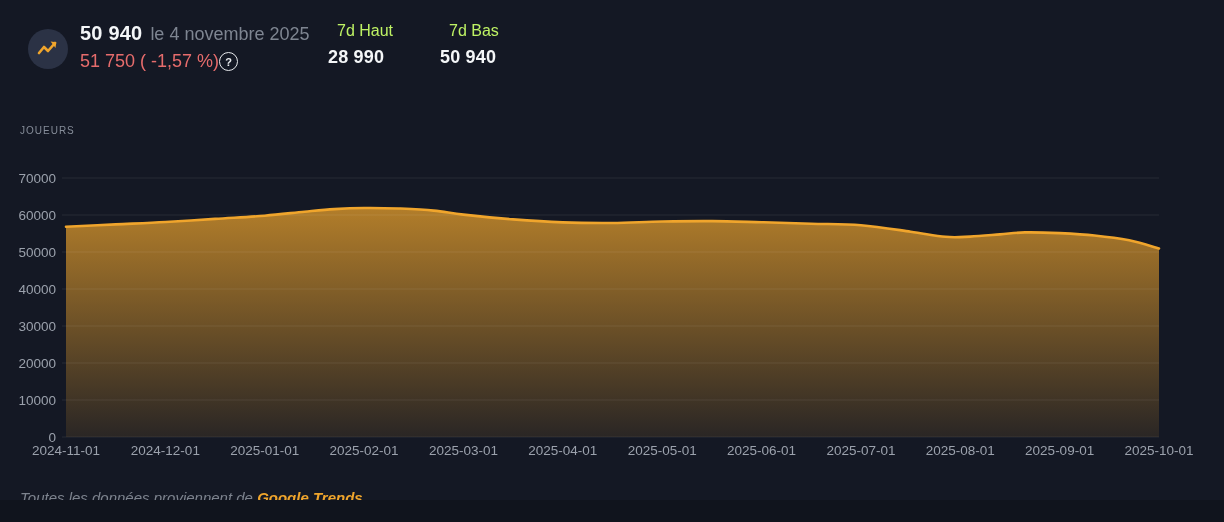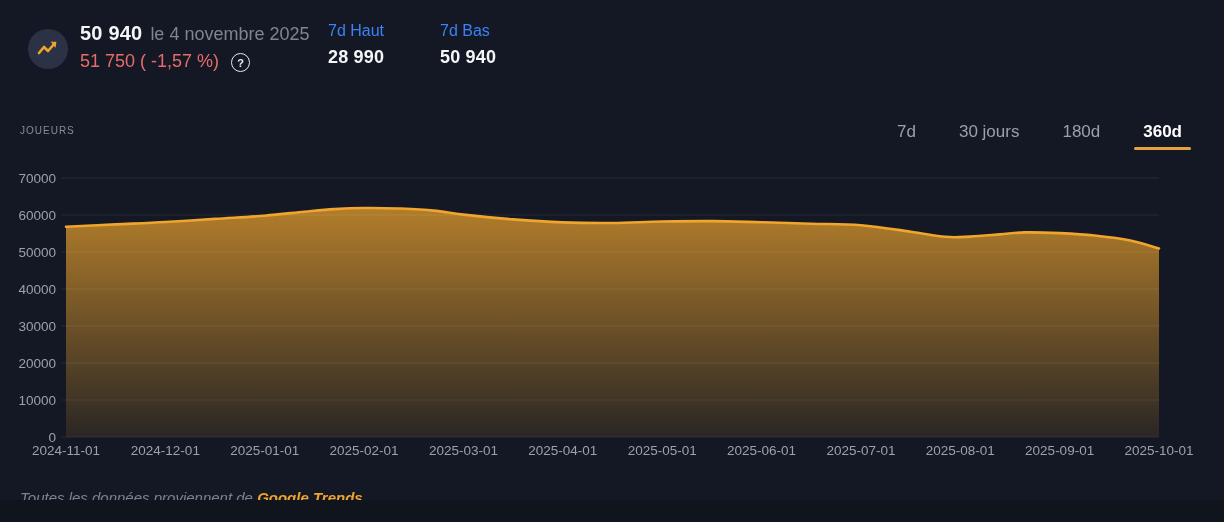--- a/index.html
+++ b/index.html
@@ -13,31 +13,31 @@
   }
   
   .hdr-icon{
     position:absolute;left:28px;top:29px;width:40px;height:40px;border-radius:50%;
     background:#2b3245;display:flex;align-items:center;justify-content:center;
   }
   .hdr-main{position:absolute;left:80px;top:22px;}
   .hdr-line1{display:flex;align-items:baseline;gap:8px;white-space:nowrap;}
   .cur-value{font-size:20px;font-weight:bold;color:#f4f6f8;letter-spacing:.2px;}
   .cur-date{font-size:18px;color:#7e8591;}
-  .hdr-line2{display:flex;align-items:flex-end;gap:12px;margin-top:6px;}
+  .hdr-line2{display:flex;align-items:center;gap:0;margin-top:6px;}
   .chg{font-size:18px;color:#e66c6c;white-space:nowrap;}
   .help{
     width:17px;height:17px;border-radius:50%;border:1.5px solid #e8eaed;
     display:flex;align-items:center;justify-content:center;
     font-size:11px;font-weight:bold;color:#e8eaed;cursor:pointer;background:transparent;
   }
   .stat-col{position:absolute;top:22px;}
   .stat-col.high{left:328px;}
   .stat-col.low{left:440px;}
-  .stat-label{font-size:16px;color:#3b82f6;}
+  .stat-label{font-size:16px;color:#bef264;margin-left:9px;}
   .stat-value{font-size:18px;font-weight:bold;color:#f4f6f8;margin-top:7px;letter-spacing:.2px;}
   
   .section-title{
     position:absolute;left:20px;top:125px;
     font-size:10px;color:#868d99;letter-spacing:1px;
   }
   .tabs{
     position:absolute;right:36px;top:121px;
     display:flex;gap:31px;align-items:flex-start;
   }
@@ -84,26 +84,20 @@
   <div class="stat-col high">
     <div class="stat-label">7d Haut</div>
     <div class="stat-value">28 990</div>
   </div>
   <div class="stat-col low">
     <div class="stat-label">7d Bas</div>
     <div class="stat-value">50 940</div>
   </div>
 
   <div class="section-title">JOUEURS</div>
-  <div class="tabs" id="tabs">
-      <button class="tab">7d</button>
-      <button class="tab">30 jours</button>
-      <button class="tab">180d</button>
-      <button class="tab active">360d<span class="underline"></span></button>
-    </div>
 
   <div class="chart-wrap">
     <svg id="chart" width="1224" height="300" viewBox="0 0 1224 300">
         <defs>
           <linearGradient id="fillGrad" x1="0" y1="0" x2="0" y2="1">
             <stop offset="0%" stop-color="#f0a52c" stop-opacity="0.72"></stop>
             <stop offset="100%" stop-color="#f0a52c" stop-opacity="0.10"></stop>
           </linearGradient>
         </defs>
         <path d="M 66.0 61.8 C 74.3 61.4, 99.1 60.2, 115.7 59.4 C 132.2 58.6, 148.8 58.0, 165.4 57.0 C 181.9 56.1, 198.5 54.9, 215.0 53.9 C 231.6 52.8, 249.8 51.9, 264.7 50.7 C 279.6 49.5, 292.9 47.8, 304.5 46.7 C 316.1 45.6, 324.3 44.7, 334.3 44.1 C 344.2 43.5, 353.3 43.1, 364.1 43.0 C 374.9 42.9, 387.3 43.1, 398.9 43.5 C 410.5 44.0, 422.9 44.5, 433.6 45.6 C 444.4 46.6, 450.2 48.1, 463.5 49.6 C 476.7 51.1, 496.6 53.1, 513.1 54.4 C 529.7 55.7, 546.3 56.8, 562.8 57.4 C 579.4 58.0, 595.9 58.1, 612.5 58.0 C 629.1 57.8, 645.6 56.8, 662.2 56.5 C 678.7 56.2, 695.3 56.0, 711.9 56.1 C 728.4 56.2, 745.0 56.8, 761.5 57.2 C 778.1 57.6, 794.7 58.2, 811.2 58.7 C 827.8 59.2, 844.3 58.8, 860.9 60.2 C 877.5 61.5, 896.5 64.7, 910.6 66.7 C 924.7 68.6, 935.4 71.0, 945.4 71.8 C 955.3 72.7, 961.1 72.0, 970.2 71.6 C 979.3 71.2, 990.9 70.1, 1000.0 69.4 C 1009.1 68.7, 1014.9 67.6, 1024.9 67.4 C 1034.8 67.2, 1048.0 67.6, 1059.6 68.1 C 1071.2 68.7, 1082.8 69.3, 1094.4 70.5 C 1106.0 71.7, 1118.4 73.2, 1129.2 75.3 C 1140.0 77.5, 1154.0 82.2, 1159.0 83.5 L 1159 272 L 66 272 Z" fill="url(#fillGrad)" stroke="none"></path>

